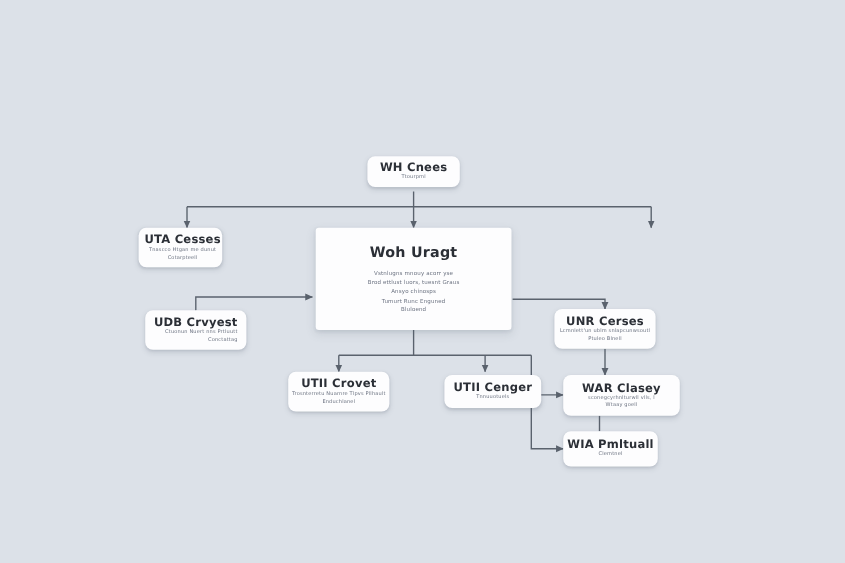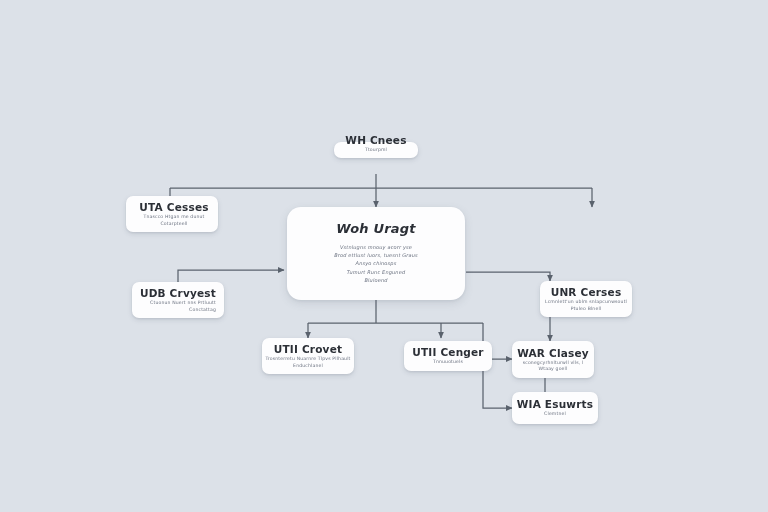--- a/index.html
+++ b/index.html
@@ -42,25 +42,24 @@
   .node .sub{
     font-size:4.6px;
     color:#6b7280;
     line-height:6.4px;
     filter:blur(0.5px);
     letter-spacing:0.15px;
     white-space:nowrap;
   }
   
   .node.center{
-    border-radius:14px;
+    border-radius:3px;
     padding:14px 10px;
-    justify-content:flex-start;
+    justify-content:flex-end;
     box-shadow:0 3px 9px rgba(90,100,115,0.16), 0 1px 3px rgba(90,100,115,0.10);
-    font-style:italic;
   }
   .node.center .title{
     font-size:13px;
     margin-bottom:7px;
     line-height:15px;
   }
   .node.center .sub{
     font-size:5px;
     line-height:8.2px;
   }
@@ -98,26 +97,26 @@
       <path d="M483,323 L483,408 L512,408" marker-end="url(#ah)"></path>
 
       <path d="M550,317 L550,341" marker-end="url(#ah)"></path>
 
       <path d="M478,359 L512,359" marker-end="url(#ah)"></path>
 
       <path d="M545,378 L545,392"></path>
     </g>
   </svg>
 
-  <div class="node" style="left:334px;top:142px;width:84px;height:16px;justify-content:flex-end;">
+  <div class="node" style="left:334px;top:142px;width:84px;height:28px;justify-content:flex-end;">
     <div class="title">WH Cnees</div>
     <div class="sub">Ttourpml</div>
   </div>
 
-  <div class="node" style="left:126px;top:196px;width:92px;height:36px;padding-left:12px;">
+  <div class="node" style="left:126px;top:207px;width:76px;height:36px;padding-left:12px;">
     <div class="title">UTA Cesses</div>
     <div class="sub">Tnascco Htgan me dunut</div>
     <div class="sub">Cotarpteell</div>
   </div>
 
   <div class="node center" style="left:287px;top:207px;width:178px;height:93px;">
     <div class="title">Woh Uragt</div>
     <div class="sub">Vstnlugns mnouy acorr yse</div>
     <div class="sub">Brod ettlust luors, tuesnt Graus</div>
     <div class="sub">Ansyo chinosps</div>
@@ -125,41 +124,41 @@
     <div class="sub">Bluloend</div>
   </div>
 
 
   <div class="node" style="left:132px;top:282px;width:92px;height:36px;align-items:flex-end;">
     <div class="title">UDB Crvyest</div>
     <div class="sub">Ctuonun Nuert nns  Prtluutt</div>
     <div class="sub">Conctattag</div>
   </div>
 
-  <div class="node" style="left:504px;top:281px;width:92px;height:36px;margin-left:36px;">
+  <div class="node" style="left:504px;top:281px;width:92px;height:36px;">
     <div class="title">UNR Cerses</div>
     <div class="sub">Lcmnlett'un  ublm snlapcunwsoutl</div>
     <div class="sub">Ptuleo Blnell</div>
   </div>
 
   <div class="node" style="left:262px;top:338px;width:92px;height:36px;">
     <div class="title">UTII Crovet</div>
     <div class="sub">Trosnterretu Nuarnre Tlpvs Pllhault</div>
     <div class="sub">Enduchlanel</div>
   </div>
 
   <div class="node" style="left:404px;top:341px;width:88px;height:30px;">
     <div class="title">UTII Cenger</div>
     <div class="sub">Tnnuuotuels</div>
   </div>
 
-  <div class="node" style="left:512px;top:341px;width:82px;height:37px;text-align:right;">
+  <div class="node" style="left:512px;top:341px;width:106px;height:37px;text-align:right;">
     <div class="title">WAR Clasey</div>
     <div class="sub">sconegcyrhnlturwll vlls, l</div>
     <div class="sub">Wtaay goell</div>
   </div>
 
   <div class="node" style="left:512px;top:392px;width:86px;height:32px;">
-    <div class="title">WIA Esuwrts</div>
+    <div class="title">WIA Pmltuall</div>
     <div class="sub">Clemtnel</div>
   </div>
 
 </div>
 
 </body></html>

